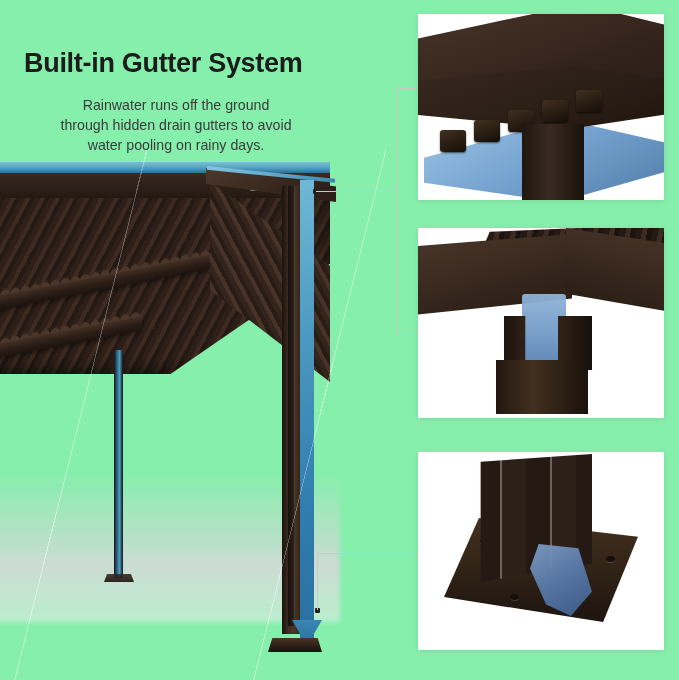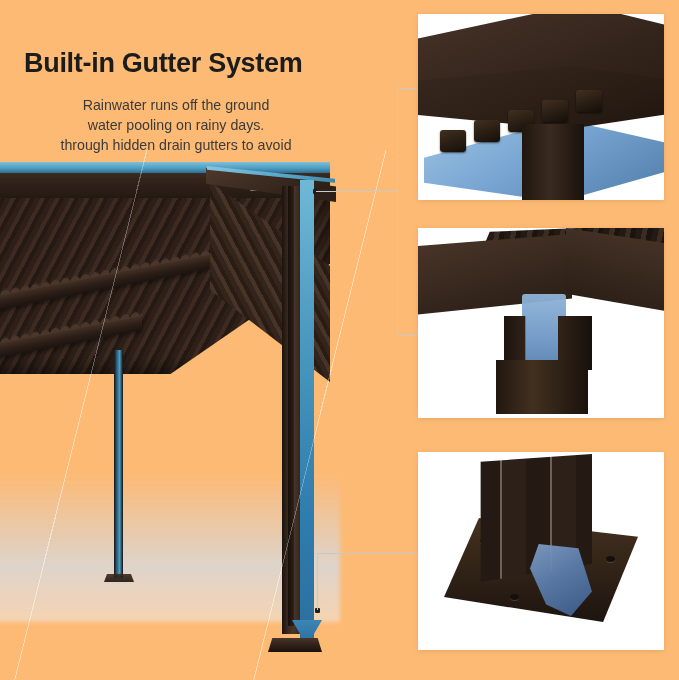--- a/index.html
+++ b/index.html
@@ -5,21 +5,21 @@
   * { box-sizing: border-box; margin: 0; padding: 0; }
   html, body {
     width: 679px; height: 680px;
     background: #ffffff;
     font-family: "Liberation Sans", sans-serif;
     overflow: hidden;
   }
   #stage {
     position: relative;
     width: 679px; height: 680px;
-    background: #fdba74;
+    background: #86efac;
     overflow: hidden;
   }
 
   
   #headline {
     position: absolute; left: 24px; top: 48px;
     font-size: 27px; font-weight: bold;
     color: #1c1c1c; letter-spacing: -0.3px;
     white-space: nowrap;
   }
@@ -297,22 +297,22 @@
 </style>
 </head>
 <body>
 
 <div id="stage">
 
   <div id="headline">Built-in Gutter System</div>
 
   <div id="subcopy">
     <div>Rainwater runs off the ground</div>
+    <div>through hidden drain gutters to avoid</div>
     <div>water pooling on rainy days.</div>
-    <div>through hidden drain gutters to avoid</div>
   </div>
 
   <div id="scene">
 
     <div id="ground"></div>
     <div class="rain" id="rain-bg"></div>
 
     <div id="roof-wrap">
       <div id="louvers"></div>
       <div class="beam" id="beam1"></div>

